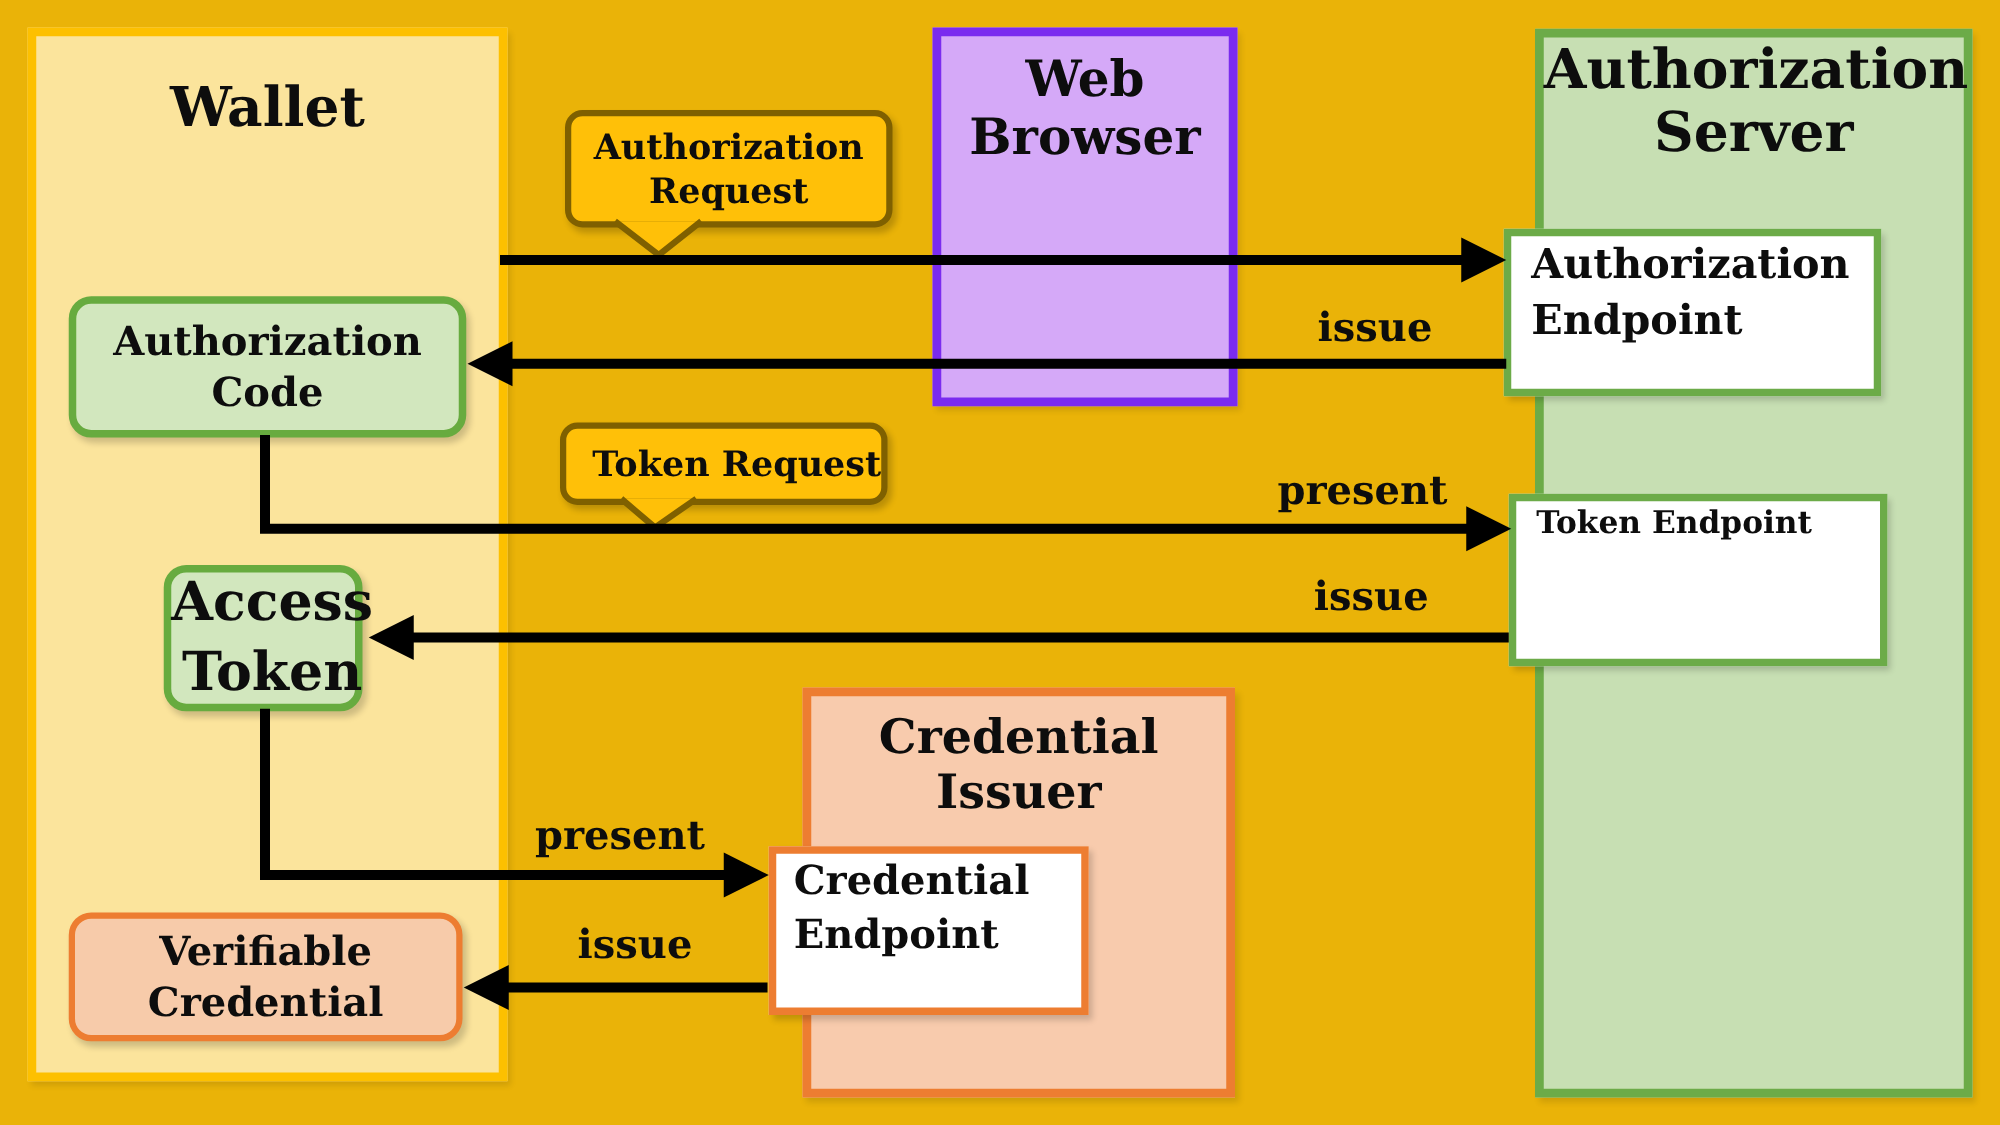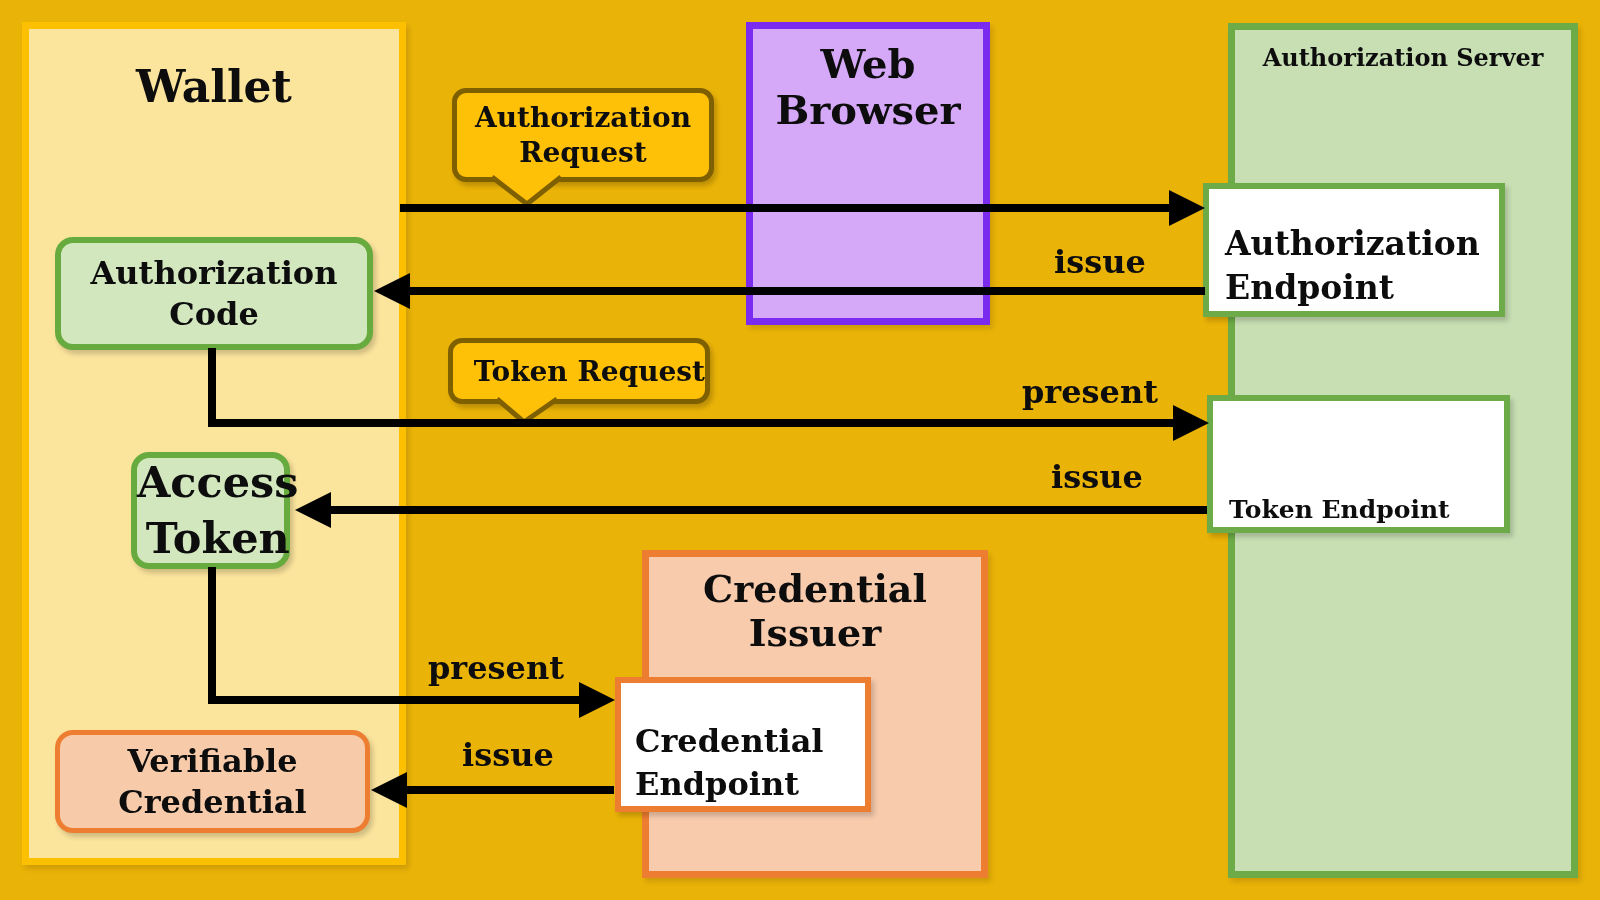--- a/index.html
+++ b/index.html
@@ -9,24 +9,24 @@
   }
   .abs{position:absolute;box-sizing:border-box;}
   
   .wallet{left:22px;top:22px;width:384px;height:843px;background:#FBE49C;border:7px solid #FDC000;z-index:1;box-shadow:3px 4px 5px rgba(0,0,0,.12);}
   .browser{left:746px;top:22px;width:244px;height:303px;background:#D5A9F8;border:7px solid #7A2BEF;z-index:1;box-shadow:3px 4px 5px rgba(0,0,0,.12);}
   .server{left:1228px;top:23px;width:350px;height:855px;background:#C7DFB3;border:7px solid #6CAB48;z-index:1;box-shadow:3px 4px 5px rgba(0,0,0,.12);}
   .issuer{left:642px;top:550px;width:346px;height:328px;background:#F8CBAD;border:7px solid #ED7D31;z-index:1;box-shadow:3px 4px 5px rgba(0,0,0,.12);}
   .container-title{width:100%;text-align:center;line-height:1.16;}
   .wallet .container-title{margin-top:32px;font-size:44px;}
   .browser .container-title{margin-top:12px;font-size:40px;}
-  .server .container-title{margin-top:14px;font-size:24px;}
+  .server .container-title{font-size:44px;}
   .issuer .container-title{margin-top:10px;font-size:38px;}
   
-  .endpoint{background:#ffffff;display:flex;align-items:flex-end;z-index:3;line-height:1.35;box-shadow:3px 4px 5px rgba(0,0,0,.18);}
+  .endpoint{background:#ffffff;display:flex;align-items:flex-start;z-index:3;line-height:1.35;box-shadow:3px 4px 5px rgba(0,0,0,.18);}
   .ep-green{border:6px solid #6CAB48;}
   .ep-orange{border:6px solid #ED7D31;}
   .auth-ep{left:1203px;top:183px;width:302px;height:134px;font-size:33px;padding-left:16px;}
   .token-ep{left:1207px;top:395px;width:303px;height:138px;font-size:25px;padding-left:16px;}
   .cred-ep{left:615px;top:677px;width:256px;height:135px;font-size:32px;padding-left:14px;}
   
   .artifact{display:flex;align-items:center;justify-content:flex-start;text-align:center;border-radius:18px;z-index:2;line-height:1.28;box-shadow:3px 4px 5px rgba(0,0,0,.18);}
   .art-green{background:#D2E7BE;border:6px solid #67AB3F;}
   .art-orange{background:#F7CBAA;border:5px solid #ED7D31;}
   .auth-code{left:55px;top:237px;width:318px;height:113px;font-size:32px;}

